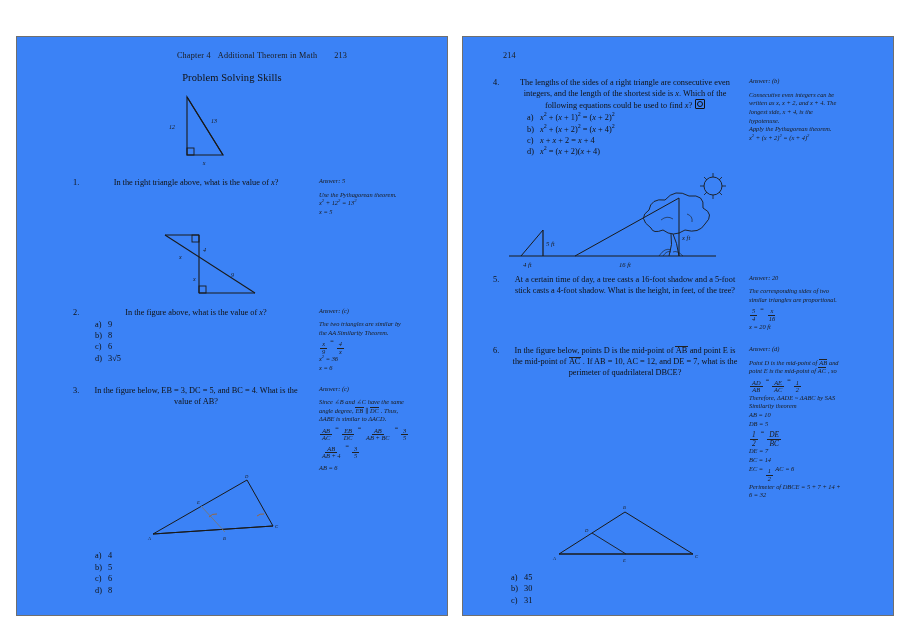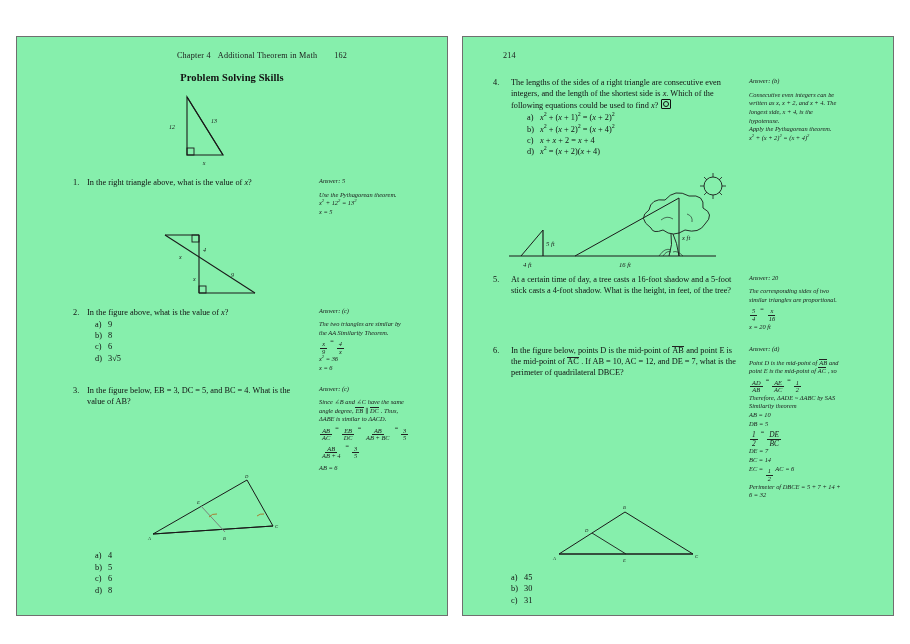--- a/index.html
+++ b/index.html
@@ -18,21 +18,21 @@
     position: relative;
     width: 910px;
     height: 644px;
     display: flex;
     gap: 14px;
     padding: 36px 16px 28px 16px;
     box-sizing: border-box;
   }
   .page {
     position: relative;
-    background: #86efac;
+    background: #3b82f6;
     border: 1px solid #6f6f6f;
     box-sizing: border-box;
     flex: 1 1 0;
     padding: 14px 16px 10px 16px;
     overflow: hidden;
   }
   
   .running-head {
     font-size: 8.2px;
     letter-spacing: .2px;
@@ -40,21 +40,21 @@
     height: 14px;
     white-space: nowrap;
   }
   .rh-left { display: flex; justify-content: center; gap: 7px; padding-left: 60px;}
   .rh-right { display: flex; gap: 18px; padding-left: 24px;}
   .rh-folio { margin-left: 10px; }
 
   .section-title {
     text-align: center;
     font-size: 10.5px;
-    font-weight: bold;
+    font-weight: normal;
     margin: 7px 0 0 0;
     letter-spacing: .1px;
   }
   .level-label {
     font-style: italic;
     font-weight: bold;
     font-size: 9.6px;
     margin: 12px 0 0 44px;
   }
   .level-label.right { margin-left: 14px; margin-top: 9px; }
@@ -73,21 +73,21 @@
   .qnum-line {
     display: flex;
     font-size: 8.3px;
     line-height: 1.33;
   }
   .qnum {
     width: 14px;
     flex: none;
   }
   .page-right .qnum { width: 18px; }
-  .qtext { flex: 1; }
+  .qtext { flex: 1; text-align: center; }
   .qtext i { font-style: italic; }
 
   .choices {
     margin: 1px 0 0 0;
     padding: 0;
     list-style: none;
     font-size: 8.3px;
     line-height: 1.38;
   }
   .page-left .choices { margin-left: 22px; }
@@ -149,21 +149,21 @@
 </head>
 <body>
 
 <div class="spread">
 
   <div class="page page-left">
 
     <div class="running-head rh-left">
       <span>Chapter 4</span>
       <span>Additional Theorem in Math</span>
-      <span class="rh-folio">162</span>
+      <span class="rh-folio">213</span>
     </div>
 
     <div class="section-title">Problem Solving Skills</div>
 
 
     <div class="fig" style="margin:10px 0 0 118px;">
       <svg width="120" height="74" viewBox="0 0 120 74">
         <polygon points="36,4 36,62 72,62" fill="none" stroke="#1a1a1a" stroke-width="1.1"></polygon>
         <line x1="36" y1="4" x2="72" y2="62" stroke="#1a1a1a" stroke-width="1.1"></line>
         <rect x="36" y="55" width="7" height="7" fill="none" stroke="#1a1a1a" stroke-width="0.9"></rect>

